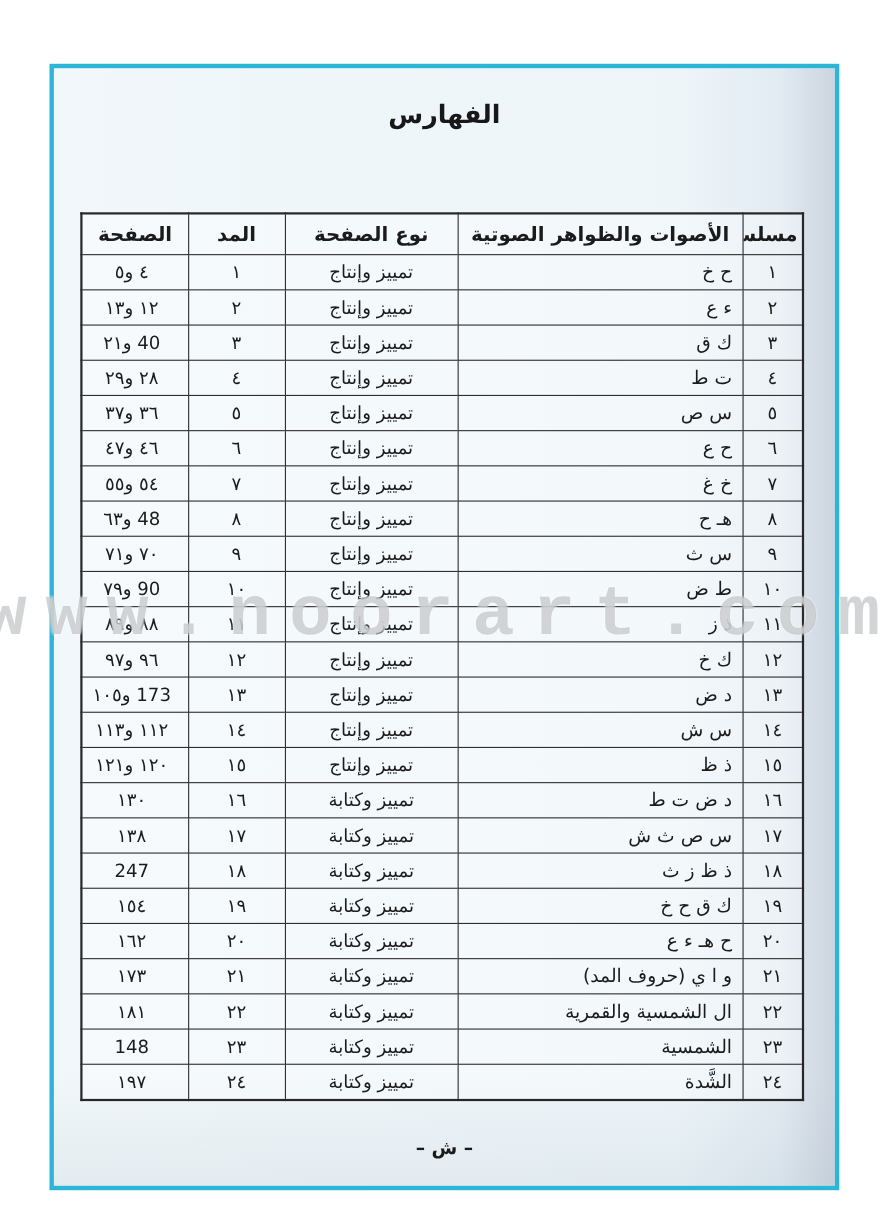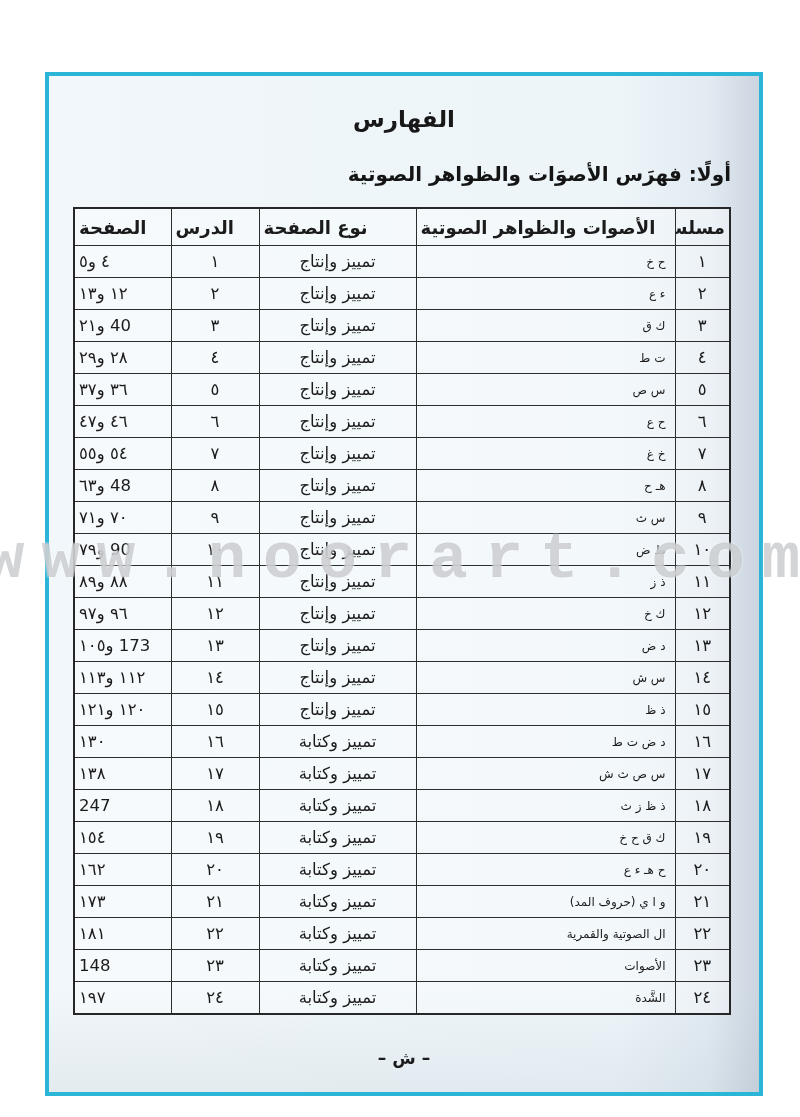--- a/index.html
+++ b/index.html
@@ -4,21 +4,21 @@
 <style>
   html,body{margin:0;padding:0;}
   body{
     width:800px;height:1117px;
     background:#ffffff;
     font-family:"DejaVu Sans", sans-serif;
     position:relative;
     overflow:hidden;
   }
   .scan-page{
-    position:absolute;left:45px;top:72px;
+    position:absolute;left:45px;top:58px;
     width:710px;height:1016px;
     border:4px solid #2bb6d8;
     background:
       linear-gradient(to bottom, rgba(255,255,255,0) 90%, rgba(150,165,180,0.14) 100%),
       linear-gradient(to right, #f1f7fa 0%, #edf5f9 80%, #e2ebf2 93%, #ccd5df 100%);
     text-decoration: underline;
   }
   .page-title{
     position:absolute;top:30px;left:0;right:0;
     text-align:center;
@@ -40,37 +40,37 @@
   }
   .index-table th,.index-table td{
     border:1.5px solid #2e2e2e;
     background:rgba(255,255,255,0.35);
     overflow:hidden;white-space:nowrap;
   }
   .index-table{border:2.5px solid #272727;}
   .index-table th{
     height:36px;
     font-size:18px;font-weight:bold;
-    text-align:left;
+    text-align:center;
     padding:0 4px;
   }
   .index-table td{
     height:31px;
     font-size:16.5px;
     text-align:center;
     padding:0 4px;
   }
   .index-table td.cell-sound{
     text-align:right;
     padding-right:9px;
-    font-size:12px;
+    font-size:17px;
     margin-left:24px;
   }
   .index-table td.cell-pages{
-    text-align:left;
+    text-align:center;
     padding-right:10px;
   }
   .col-serial{width:55px;}
   .col-sound{width:259px;}
   .col-activity{width:157px;}
   .col-lesson{width:88px;}
   .col-pages{width:97px;}
   .watermark{
     position:absolute;top:524px;left:-14px;
     width:830px;
@@ -91,36 +91,35 @@
     direction:rtl;
   }
 </style>
 </head>
 <body>
 
 <div class="scan-page" style="border-color: rgb(43, 182, 216);">
 
   <div class="page-title">الفهارس</div>
 
-  <div class="section-subtitle">أولًا: فهرَس الأصوَات والظواهر الصوتية</div>
 
   <table class="index-table">
     <colgroup>
       <col class="col-serial">
       <col class="col-sound">
       <col class="col-activity">
       <col class="col-lesson">
       <col class="col-pages">
     </colgroup>
     <thead>
       <tr>
         <th>مسلسل</th>
         <th>الأصوات والظواهر الصوتية</th>
         <th>نوع الصفحة</th>
-        <th>الدرس</th>
+        <th>المد</th>
         <th>الصفحة</th>
       </tr>
     </thead>
     <tbody>
   <tr>
     <td class="cell-serial">١</td>
     <td class="cell-sound">ح خ</td>
     <td class="cell-activity">تمييز وإنتاج</td>
     <td class="cell-lesson">١</td>
     <td class="cell-pages">٤ و٥</td>
@@ -281,29 +280,29 @@
   <tr>
     <td class="cell-serial">٢١</td>
     <td class="cell-sound">و ا ي (حروف المد)</td>
     <td class="cell-activity">تمييز وكتابة</td>
     <td class="cell-lesson">٢١</td>
     <td class="cell-pages">١٧٣</td>
   </tr>
 
   <tr>
     <td class="cell-serial">٢٢</td>
-    <td class="cell-sound">ال الصوتية والقمرية</td>
+    <td class="cell-sound">ال الشمسية والقمرية</td>
     <td class="cell-activity">تمييز وكتابة</td>
     <td class="cell-lesson">٢٢</td>
     <td class="cell-pages">١٨١</td>
   </tr>
 
   <tr>
     <td class="cell-serial">٢٣</td>
-    <td class="cell-sound">الأصوات</td>
+    <td class="cell-sound">الشمسية</td>
     <td class="cell-activity">تمييز وكتابة</td>
     <td class="cell-lesson">٢٣</td>
     <td class="cell-pages">148</td>
   </tr>
 
   <tr>
     <td class="cell-serial">٢٤</td>
     <td class="cell-sound">الشَّدة</td>
     <td class="cell-activity">تمييز وكتابة</td>
     <td class="cell-lesson">٢٤</td>

